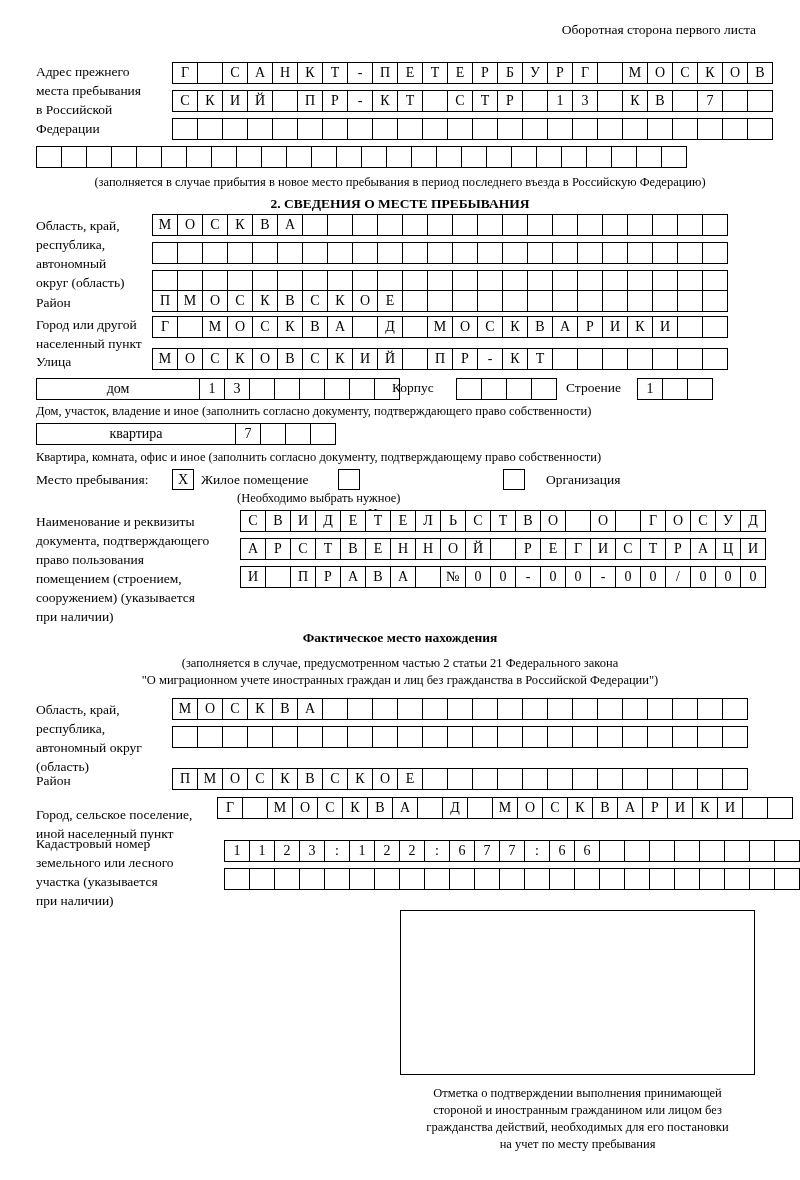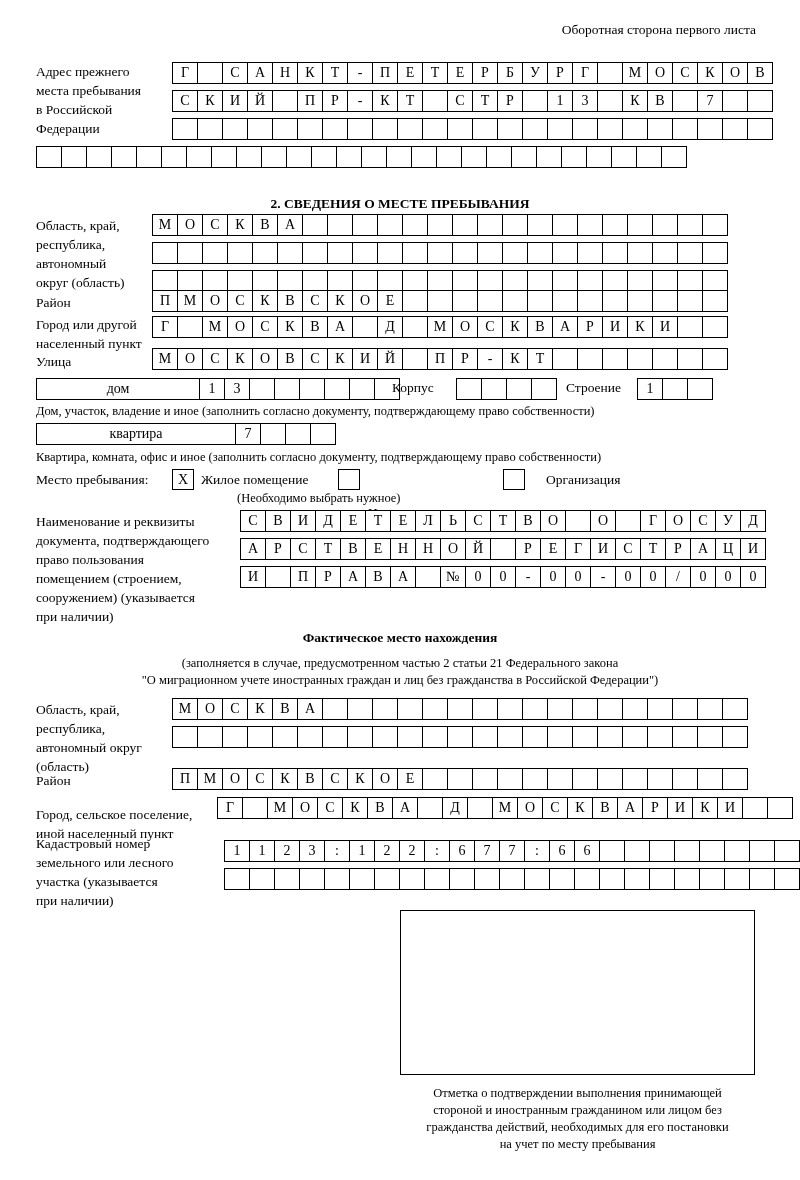--- a/index.html
+++ b/index.html
@@ -215,20 +215,21 @@
       <div class="cell"></div>
       <div class="cell"></div>
       <div class="cell"></div>
       <div class="cell"></div>
       <div class="cell"></div>
       <div class="cell"></div>
       <div class="cell"></div>
       <div class="cell"></div>
     </div>
 
+  <div class="footnote" style="left:0; top:174px; width:800px;">(заполняется в случае прибытия в новое место пребывания в период последнего въезда в Российскую Федерацию)</div>
 
   <div class="center-title" style="top:196px;">2. СВЕДЕНИЯ О МЕСТЕ ПРЕБЫВАНИЯ</div>
 
   <div class="lbl" style="left:36px; top:216px;">Область, край,
 республика,
 автономный
 округ (область)</div>
   <div class="cells" id="s2-region-0" style="left:152px; top:214px;">
       <div class="cell">М</div>
       <div class="cell">О</div>
@@ -404,21 +405,21 @@
       <div class="cell"></div>
       <div class="cell"></div>
       <div class="cell"></div>
     </div>
   <div class="inline-lbl" style="left:566px; top:378px;">Строение</div>
   <div class="cells" id="s2-stroenie" style="left:637px; top:378px;">
       <div class="cell">1</div>
       <div class="cell"></div>
       <div class="cell"></div>
     </div>
-  <div class="lbl small" style="left:36px; top:402px;">Дом, участок, владение и иное (заполнить согласно документу, подтверждающему право собственности)</div>
+  <div class="lbl small" style="left:36px; top:402px;">Дом, участок, владение и иное (заполнить согласно документу, подтверждающего право собственности)</div>
 
   <div class="boxlabel" style="left:36px; top:423px; width:200px;">квартира</div>
   <div class="cells" id="s2-flat" style="left:235px; top:423px;">
       <div class="cell">7</div>
       <div class="cell"></div>
       <div class="cell"></div>
       <div class="cell"></div>
     </div>
   <div class="lbl small" style="left:36px; top:448px;">Квартира, комната, офис и иное (заполнить согласно документу, подтверждающему право собственности)</div>
 

